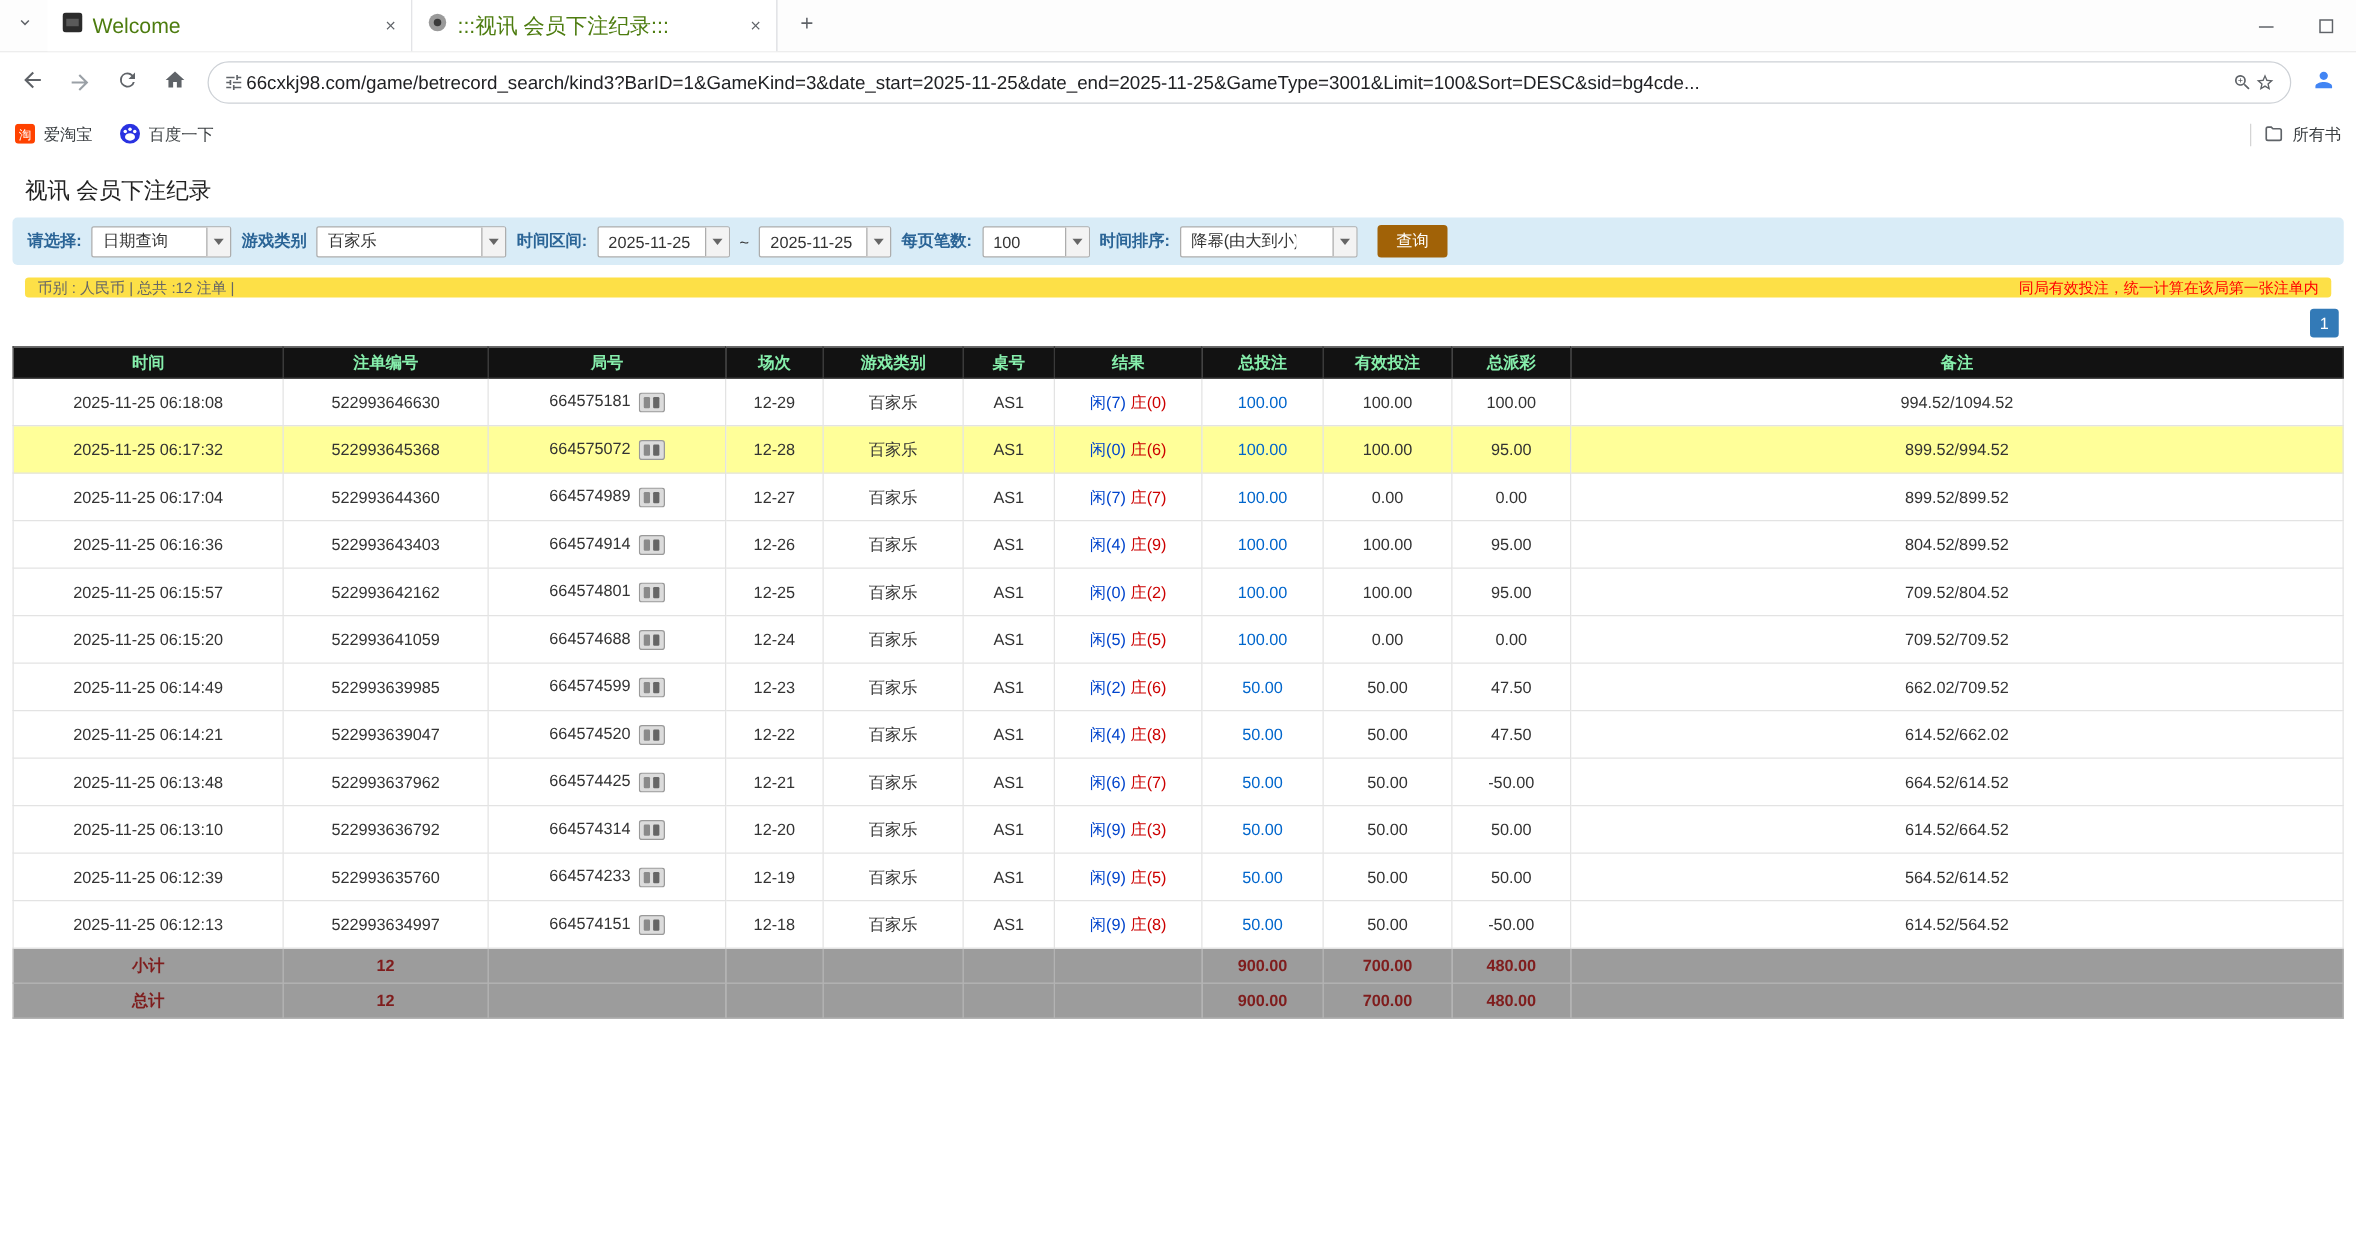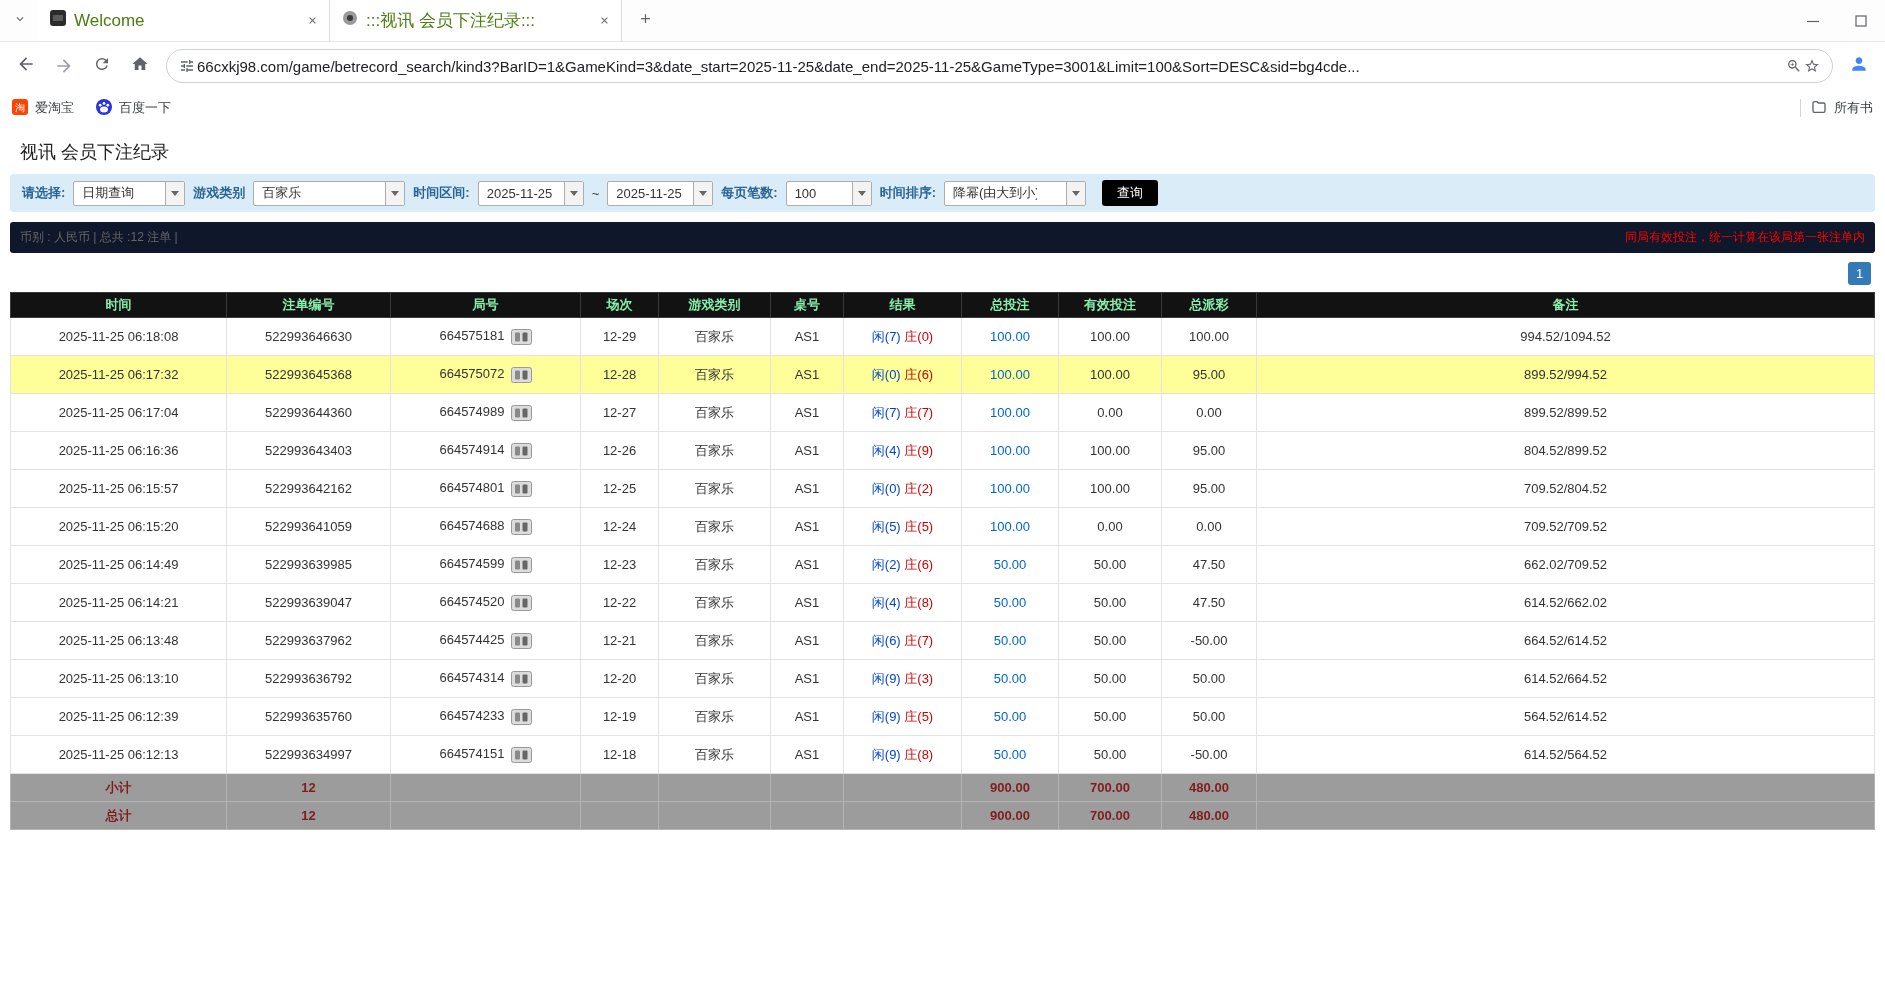--- a/index.html
+++ b/index.html
@@ -32,23 +32,23 @@
   .page-title { margin:14px 0 10px 20px; font-size:18px; color:#222; }
 
   .filterbar { margin:4px 10px; background:#d9ecf7; border-radius:4px; height:38px; display:flex; align-items:center; padding:0 12px; gap:8px; font-size:13px; }
   .flabel { color:#2a6496; font-weight:bold; white-space:nowrap; }
   .combo { display:inline-flex; height:25px; background:#fff; border:1px solid #adadad; align-items:center; border-radius:2px; }
   .combo .val { padding:0 8px; font-size:13px; color:#333; white-space:nowrap; overflow:hidden; }
   .combo .arrowbox { width:19px; height:100%; border-left:1px solid #adadad; display:flex; align-items:center; justify-content:center; background:#f3f3f3; }
   .caret { width:0; height:0; border-left:4px solid transparent; border-right:4px solid transparent; border-top:5px solid #666; }
   .w-select { width:112px; } .w-game { width:152px; } .w-date { width:106px; } .w-per { width:86px; } .w-sort { width:142px;gap:29px; }
   .range-sep { color:#333; }
-  .search-btn { background:#000000; color:#fff; border:none; height:26px; padding:0 15px; border-radius:3px; font-size:13px; margin-left:8px; cursor:pointer; }
-
-  .infobar { margin:10px 10px 0; background:#0f172a; border-radius:3px; height:31px; display:flex; align-items:center; justify-content:space-between; padding:0 10px; font-size:12px; color:#666; }
+  .search-btn { background:#a16207; color:#fff; border:none; height:26px; padding:0 15px; border-radius:3px; font-size:13px; margin-left:8px; cursor:pointer; }
+
+  .infobar { margin:10px 20px 0; background:#fde047; border-radius:3px; height:16px; display:flex; align-items:center; justify-content:space-between; padding:0 10px; font-size:12px; color:#666; }
   .notice { color:#ff0000; }
 
   .pagerow { display:flex; justify-content:flex-end; margin:9px 14px 7px; }
   .page-btn { min-width:23px; height:23px; background:#337ab7; color:#fff; display:flex; align-items:center; justify-content:center; font-size:13px; border-radius:3px; }
 
   .bet-table { width:1865px; margin:0 10px; border-collapse:collapse; table-layout:fixed; font-size:13px; }
   .bet-table th { background:#121212; color:#86efac; height:25px; font-weight:bold; border:1px solid #3a3a3a; }
   .bet-table td { height:38px; text-align:center; border:1px solid #e3e3e3; color:#333; background:#fff; }
   tr.hl td { background:#ffff99; }
   .player { color:#0044cc; }

